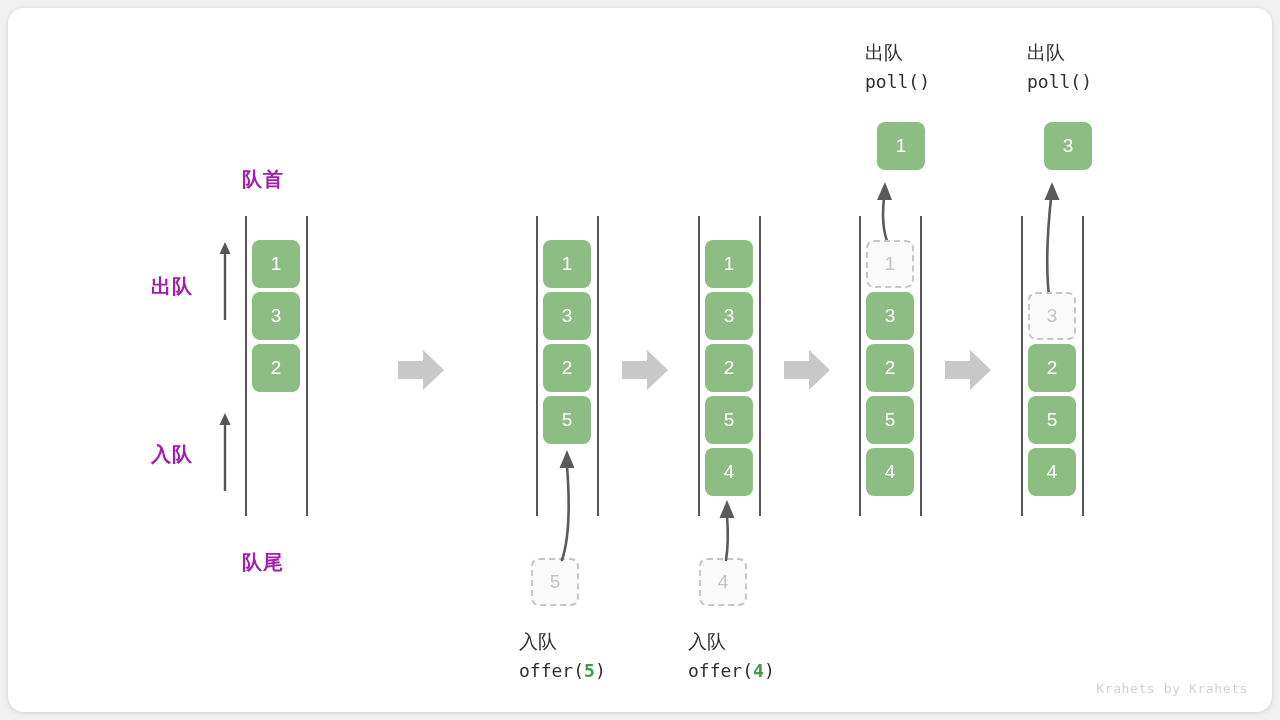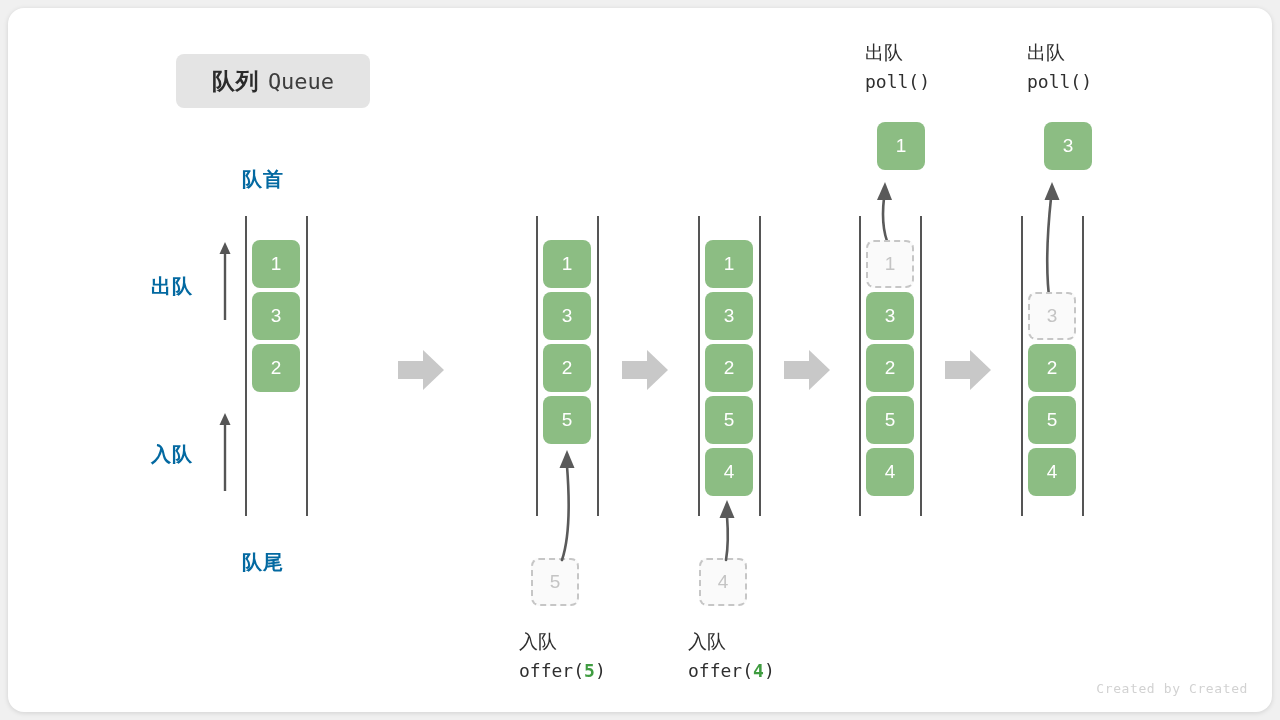--- a/index.html
+++ b/index.html
@@ -47,21 +47,21 @@
   #title-chip .en {
     font-family: "DejaVu Sans Mono", "Liberation Mono", monospace;
     font-size: 22px;
     color: #3d3d3d;
   }
 
   
   .cn-bold {
     font-size: 20px;
     font-weight: bold;
-    color: #0369a1;
+    color: #a21caf;
     letter-spacing: 1px;
     white-space: nowrap;
   }
 
   
   .rail {
     width: 2px;
     background: #555555;
   }
 
@@ -116,24 +116,20 @@
     font-size: 13px;
     color: #d2d2d2;
     letter-spacing: 0.6px;
   }
 </style>
 </head>
 <body>
 
 <div id="canvas">
 
-  <div id="title-chip" class="abs">
-    <span class="cn">队列</span>
-    <span class="en">Queue</span>
-  </div>
 
   <div class="abs cn-bold" style="left:234px; top:158px;">队首</div>
   <div class="abs cn-bold" style="left:234px; top:541px;">队尾</div>
 
   <div class="abs cn-bold" style="left:143px; top:265px;">出队</div>
   <svg class="abs thin-arrow" style="left:210px; top:232px;" viewBox="0 0 14 80">
     <line x1="7" y1="80" x2="7" y2="12" stroke="#555555" stroke-width="2.4"></line>
     <path d="M7 2 L12.5 14 L1.5 14 Z" fill="#555555"></path>
   </svg>
 
@@ -258,15 +254,15 @@
   <div class="abs" style="left:1074px; top:208px;">
     <div class="rail" style="height:300px;"></div>
   </div>
   <div class="abs" style="left:1020px; top:284px;">
     <div class="cell ghost">3</div>
     <div class="cell" style="margin-top:4px;">2</div>
     <div class="cell" style="margin-top:4px;">5</div>
     <div class="cell" style="margin-top:4px;">4</div>
   </div>
 
-  <div id="watermark" class="abs">Created by Created</div>
+  <div id="watermark" class="abs">Krahets by Krahets</div>
 
 </div>
 
 </body></html>

